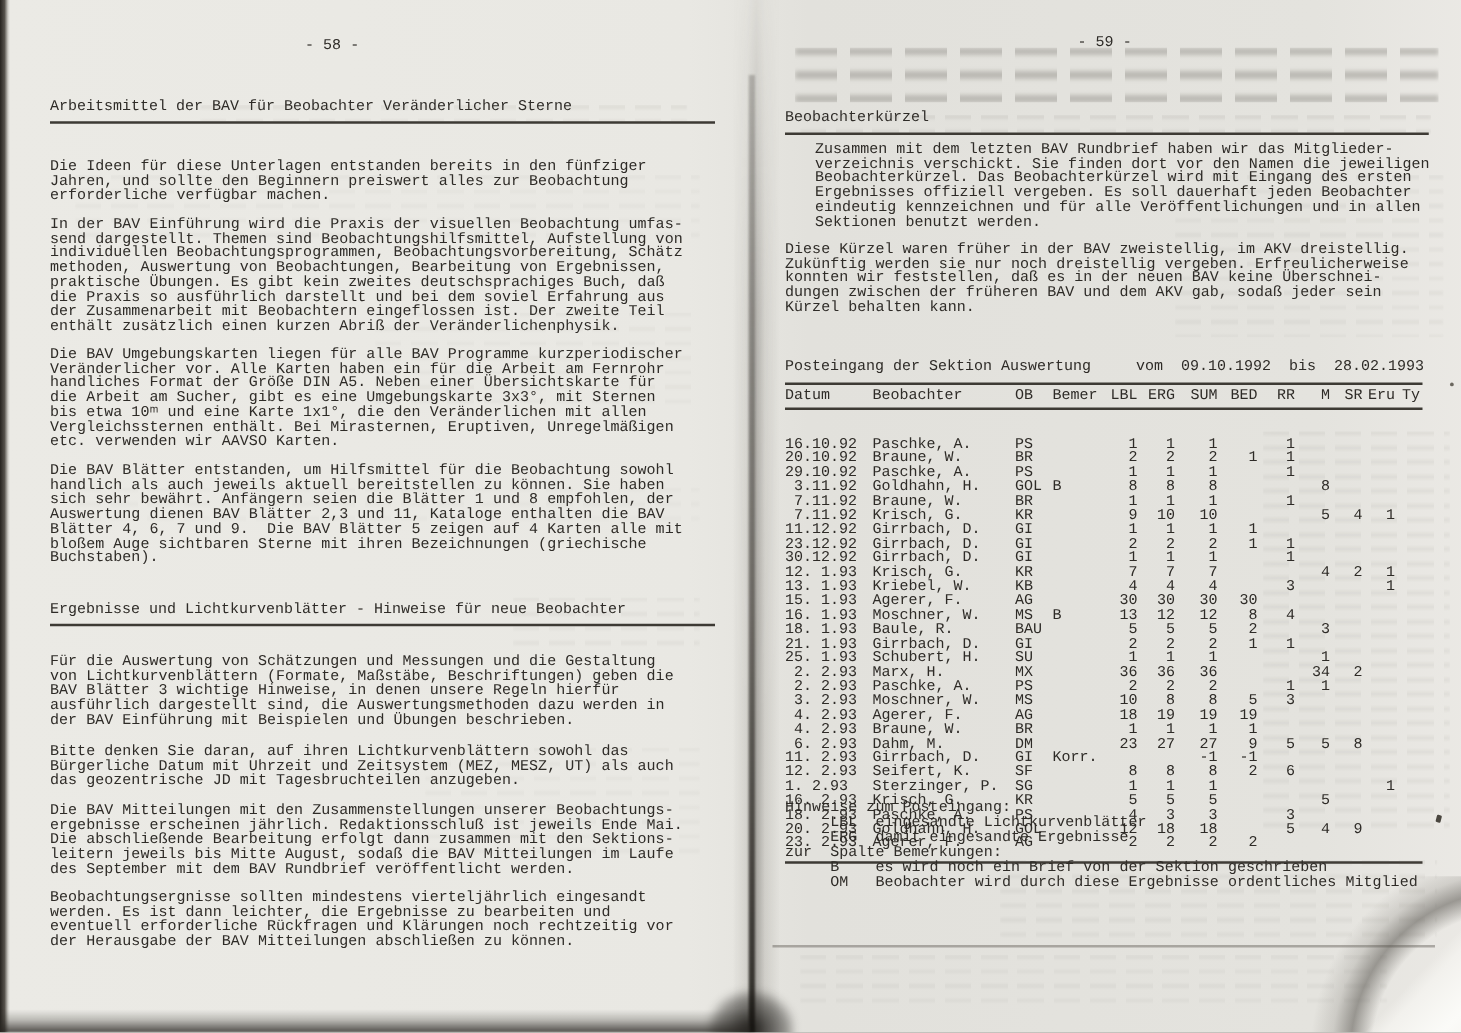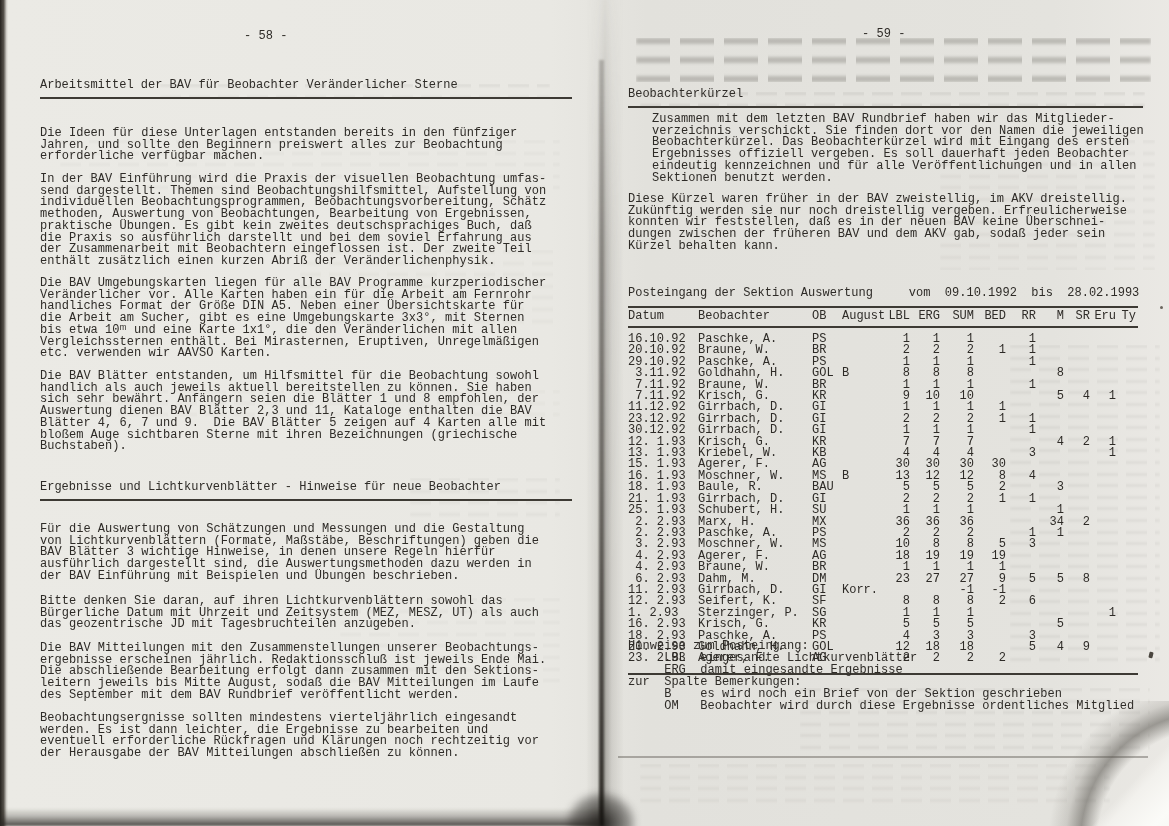--- a/index.html
+++ b/index.html
@@ -16,21 +16,21 @@
   .pnum{position:absolute;}
   .hd{position:absolute;white-space:pre;padding-bottom:5px;border-bottom:2px solid #3d3a34;}
   
   .tbl{position:absolute;left:628px;top:273px;width:510px;
        --cols:70px 114px 30px 40px 28px 30px 34px 32px 30px 28px 26px 26px 20px;}
   .tbl-title{white-space:pre;line-height:12px;margin-top:14px;}
   .thead{margin-top:7px;border-top:2px solid #3d3a34;border-bottom:2px solid #3d3a34;
          padding:2px 0 4px 0;}
   .trow{display:grid;grid-template-columns:var(--cols);line-height:11.4px;}
   .thead .trow{line-height:12px;}
-  .tbody{padding:6px 0 8px 0;border-bottom:2px solid #3d3a34;}
+  .tbody{padding:6px 0 8px 0;border-bottom:2px solid #3d3a34;margin-top:16px;}
   .tcell{white-space:pre;overflow:visible;}
   .cn{text-align:right;}
   .footer-rule{position:absolute;height:2px;background:rgba(95,92,85,.45);}
   
   .art{position:absolute;pointer-events:none;}
   .edge-left{left:0;top:0;width:8px;height:826px;
     background:linear-gradient(90deg,#26231f 0%,#55514b 45%,rgba(120,116,108,.25) 80%,transparent 100%);}
   .band-bottom{left:0;top:808px;width:600px;height:18px;filter:blur(1px);
     background:linear-gradient(0deg,rgba(40,37,33,.8) 0%,rgba(40,37,33,.25) 55%,transparent 100%);}
   .gutter{left:586px;top:0;width:38px;height:826px;
@@ -131,21 +131,21 @@
 dungen zwischen der früheren BAV und dem AKV gab, sodaß jeder sein
 Kürzel behalten kann.</div>
 
     <div class="tbl">
       <div class="tbl-title">Posteingang der Sektion Auswertung     vom  09.10.1992  bis  28.02.1993</div>
       <div class="thead">
         <div class="trow">
             <span class="tcell ca">Datum</span>
             <span class="tcell ca">Beobachter</span>
             <span class="tcell ca">OB</span>
-            <span class="tcell ca">August</span>
+            <span class="tcell ca">Bemer</span>
             <span class="tcell cn">LBL</span>
             <span class="tcell cn">ERG</span>
             <span class="tcell cn">SUM</span>
             <span class="tcell cn">BED</span>
             <span class="tcell cn">RR</span>
             <span class="tcell cn">M</span>
             <span class="tcell cn">SR</span>
             <span class="tcell cn">Eru</span>
             <span class="tcell cn">Ty</span>
           </div>

